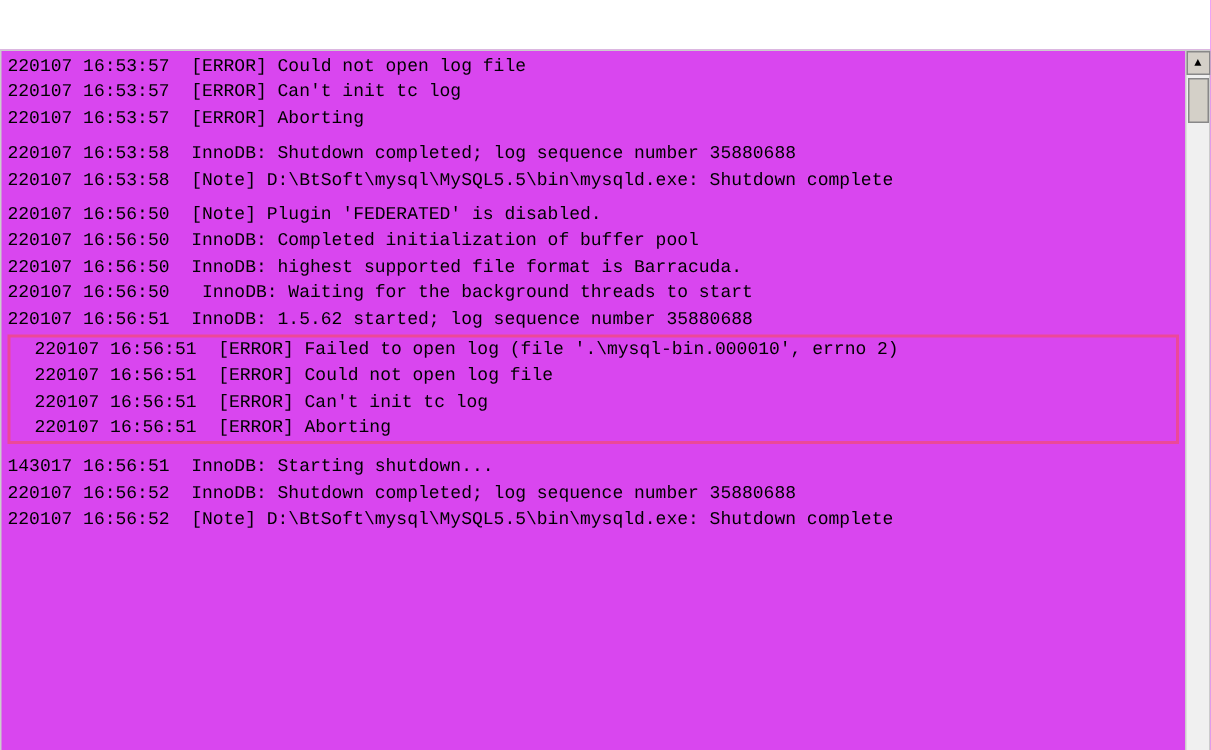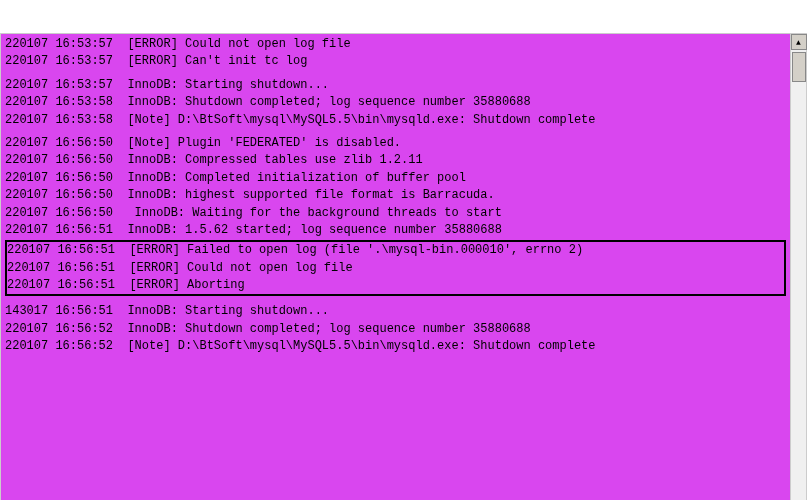--- a/index.html
+++ b/index.html
@@ -36,23 +36,23 @@
       position: relative;
     }
 
     .log-line {
       line-height: 1.45;
       white-space: pre;
       font-size: 12px;
     }
 
     .error-block {
-      border: 2px solid #000000;
+      border: 2px solid #ec4899;
       margin: 1px 0;
-      padding: 0 0;
+      padding: 0 16px;
     }
 
     .spacer {
       height: 6px;
     }
 
     .scrollbar-v {
       position: absolute;
       right: 0;
       top: 0;
@@ -131,34 +131,34 @@
     }
   </style>
 </head>
 <body>
 
 <div class="terminal-container">
   <div class="terminal-content" style="padding-right: 20px; padding-bottom: 20px;">
     <div id="log-container">
         <div class="log-line">220107 16:53:57  [ERROR] Could not open log file</div>
         <div class="log-line">220107 16:53:57  [ERROR] Can't init tc log</div>
+        <div class="log-line">220107 16:53:57  [ERROR] Aborting</div>
         <div class="spacer"></div>
-        <div class="log-line">220107 16:53:57  InnoDB: Starting shutdown...</div>
         <div class="log-line">220107 16:53:58  InnoDB: Shutdown completed; log sequence number 35880688</div>
         <div class="log-line">220107 16:53:58  [Note] D:\BtSoft\mysql\MySQL5.5\bin\mysqld.exe: Shutdown complete</div>
         <div class="spacer"></div>
         <div class="log-line">220107 16:56:50  [Note] Plugin 'FEDERATED' is disabled.</div>
-        <div class="log-line">220107 16:56:50  InnoDB: Compressed tables use zlib 1.2.11</div>
         <div class="log-line">220107 16:56:50  InnoDB: Completed initialization of buffer pool</div>
         <div class="log-line">220107 16:56:50  InnoDB: highest supported file format is Barracuda.</div>
         <div class="log-line">220107 16:56:50   InnoDB: Waiting for the background threads to start</div>
         <div class="log-line">220107 16:56:51  InnoDB: 1.5.62 started; log sequence number 35880688</div>
         <div class="error-block">
           <div class="log-line">220107 16:56:51  [ERROR] Failed to open log (file '.\mysql-bin.000010', errno 2)</div>
           <div class="log-line">220107 16:56:51  [ERROR] Could not open log file</div>
+          <div class="log-line">220107 16:56:51  [ERROR] Can't init tc log</div>
           <div class="log-line">220107 16:56:51  [ERROR] Aborting</div>
         </div>
         <div class="spacer"></div>
         <div class="log-line">143017 16:56:51  InnoDB: Starting shutdown...</div>
         <div class="log-line">220107 16:56:52  InnoDB: Shutdown completed; log sequence number 35880688</div>
         <div class="log-line">220107 16:56:52  [Note] D:\BtSoft\mysql\MySQL5.5\bin\mysqld.exe: Shutdown complete</div>
       </div>
   </div>
 
   <div class="scrollbar-v">

